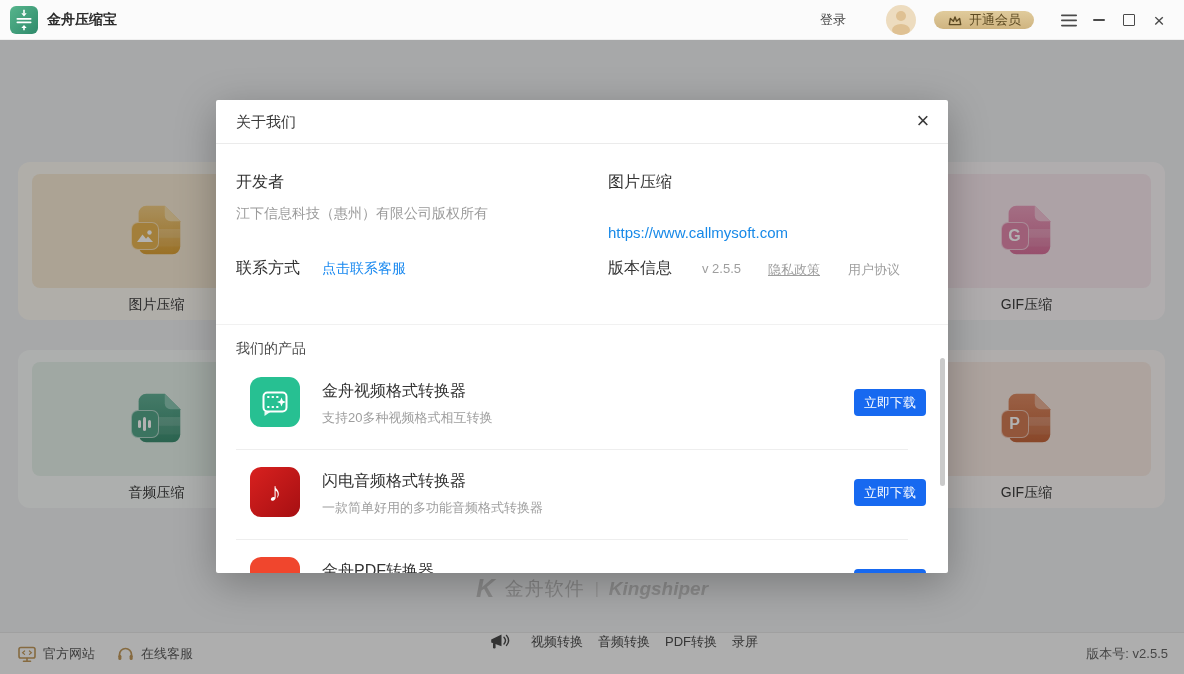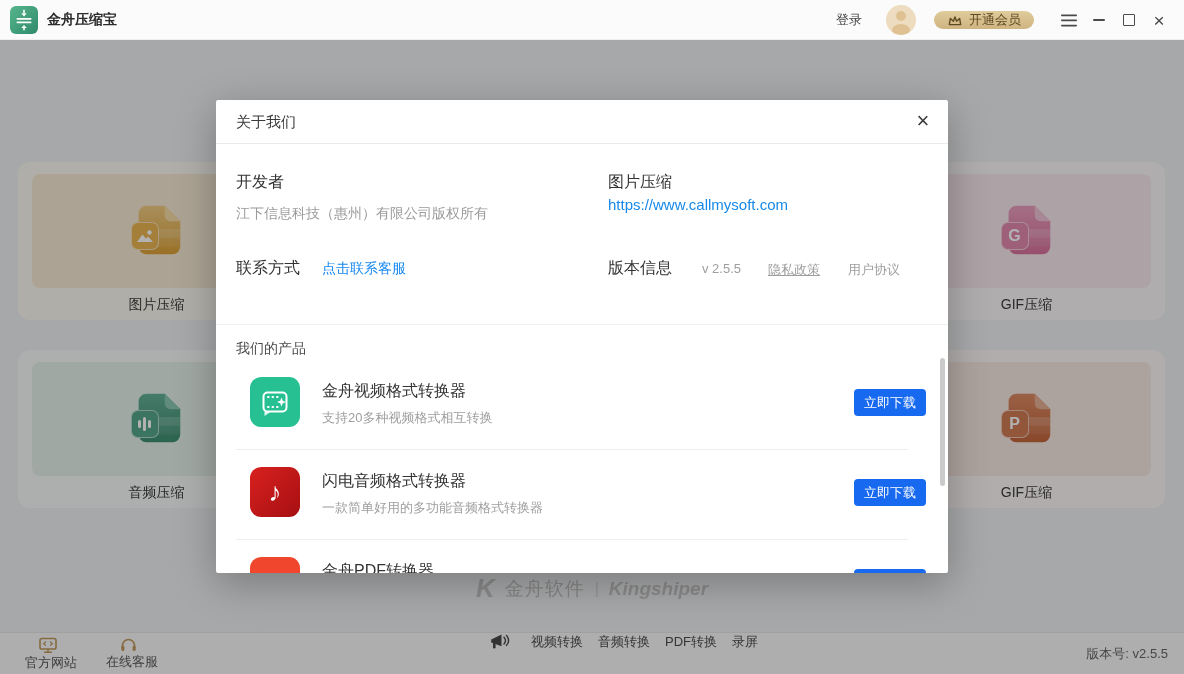--- a/index.html
+++ b/index.html
@@ -4,21 +4,21 @@
 <style>
   html,body{margin:0;padding:0;background:#888;}
   .stage{position:relative;width:1184px;height:674px;overflow:hidden;background:#f0f1f3;
     font-family:"Liberation Sans","DejaVu Sans",sans-serif;-webkit-font-smoothing:antialiased;}
   
   .titlebar{position:absolute;left:0;top:0;width:100%;height:40px;background:#fbfbfb;
     border-bottom:1px solid #efefef;display:flex;align-items:center;z-index:3;box-sizing:border-box;}
   .app-logo{width:28px;height:28px;margin-left:10px;display:block;}
   .app-title{margin-left:9px;font-size:14px;font-weight:bold;color:#2b2b2b;}
   .tb-right{position:absolute;right:10px;top:0;height:40px;display:flex;align-items:center;}
-  .login{font-size:13px;color:#444;margin-right:24px;cursor:pointer;}
+  .login{font-size:13px;color:#444;margin-right:40px;cursor:pointer;}
   .avatar{width:30px;height:30px;border-radius:50%;background:#eddcbf;position:relative;margin-right:18px;overflow:hidden;}
   .avatar .head{position:absolute;left:10px;top:6px;width:10px;height:10px;border-radius:50%;background:#dfc193;}
   .avatar .body{position:absolute;left:6px;top:19px;width:18px;height:12px;border-radius:50%;background:#dfc193;}
   .vip-btn{height:18px;border-radius:13px;background:linear-gradient(180deg,#e0cb9c,#cfb480);
     display:flex;align-items:center;padding:0 13px;margin-right:20px;cursor:pointer;}
   .vip-btn span{font-size:13px;color:#5d4a22;margin-left:6px;}
   .win-btn{width:30px;height:40px;display:flex;align-items:center;justify-content:center;color:#4a4a4a;cursor:pointer;}
   .wb-min{width:12px;height:2px;background:#4a4a4a;border-radius:1px;display:block;}
   .wb-max{width:10px;height:10px;border:1.5px solid #4a4a4a;border-radius:1px;display:block;}
   .wb-close{font-size:19px;line-height:19px;color:#4a4a4a;}
@@ -42,21 +42,21 @@
   .wave i:nth-child(1){height:8px;} .wave i:nth-child(2){height:14px;} .wave i:nth-child(3){height:8px;}
   .watermark{position:absolute;left:0;right:0;top:533px;display:flex;align-items:center;justify-content:center;gap:10px;}
   .wm-k{font-size:26px;font-weight:bold;font-style:italic;color:#c6c6c6;}
   .wm-cn{font-size:19px;font-weight:normal;color:#bfbfbf;letter-spacing:1px;}
   .wm-sep{font-size:16px;color:#d4d4d4;}
   .wm-en{font-size:19px;font-weight:bold;font-style:italic;color:#c6c6c6;}
   
   .statusbar{position:absolute;left:0;bottom:0;width:100%;height:42px;background:#fafafa;
     border-top:1px solid #e6e6e6;z-index:1;box-sizing:border-box;}
   .sb-left{position:absolute;left:18px;top:0;height:42px;display:flex;align-items:center;}
-  .sb-item{display:flex;align-items:center;cursor:pointer;flex-direction:column;}
+  .sb-item{display:flex;align-items:center;cursor:pointer;}
   .sb-item + .sb-item{margin-left:22px;}
   .sb-item .lbl{font-size:13px;color:#5a5a5a;margin-left:7px;}
   .sb-center{position:absolute;left:489px;top:0;height:42px;display:flex;align-items:flex-start;gap:15px;}
   .sb-center .lbl{font-size:13px;color:#4c4c4c;cursor:pointer;}
   .sb-version{position:absolute;right:16px;top:0;height:42px;display:flex;align-items:center;font-size:13px;color:#666;}
   
   .dim{position:absolute;left:0;top:40px;width:100%;height:634px;background:rgba(0,0,0,0.30);z-index:2;}
   
   .modal{position:absolute;left:216px;top:100px;width:732px;height:473px;background:#fff;border-radius:2px;
     box-shadow:0 10px 40px rgba(0,0,0,.28);z-index:5;overflow:hidden;}
@@ -285,21 +285,21 @@
   <div class="modal">
     <div class="m-header">
       <span class="m-title">关于我们</span>
       <span class="m-close">×</span>
     </div>
 
     <span class="m-heading" style="left:20px;top:72px">开发者</span>
     <span class="m-gray" style="left:20px;top:105px">江下信息科技（惠州）有限公司版权所有</span>
 
     <span class="m-heading" style="left:392px;top:72px">图片压缩</span>
-    <span class="m-url" style="left:392px;top:96px">https://www.callmysoft.com</span>
+    <span class="m-url" style="left:392px;top:124px">https://www.callmysoft.com</span>
 
     <span class="m-heading" style="left:20px;top:158px">联系方式</span>
     <span class="m-link" style="left:106px;top:160px">点击联系客服</span>
 
     <span class="m-heading" style="left:392px;top:158px">版本信息</span>
     <span class="m-gray m-small" style="left:486px;top:161px">v 2.5.5</span>
     <span class="m-gray m-small" style="left:552px;top:161px;text-decoration:underline">隐私政策</span>
     <span class="m-gray m-small" style="left:632px;top:161px">用户协议</span>
 
     <div class="m-divider" style="top:224px"></div>

